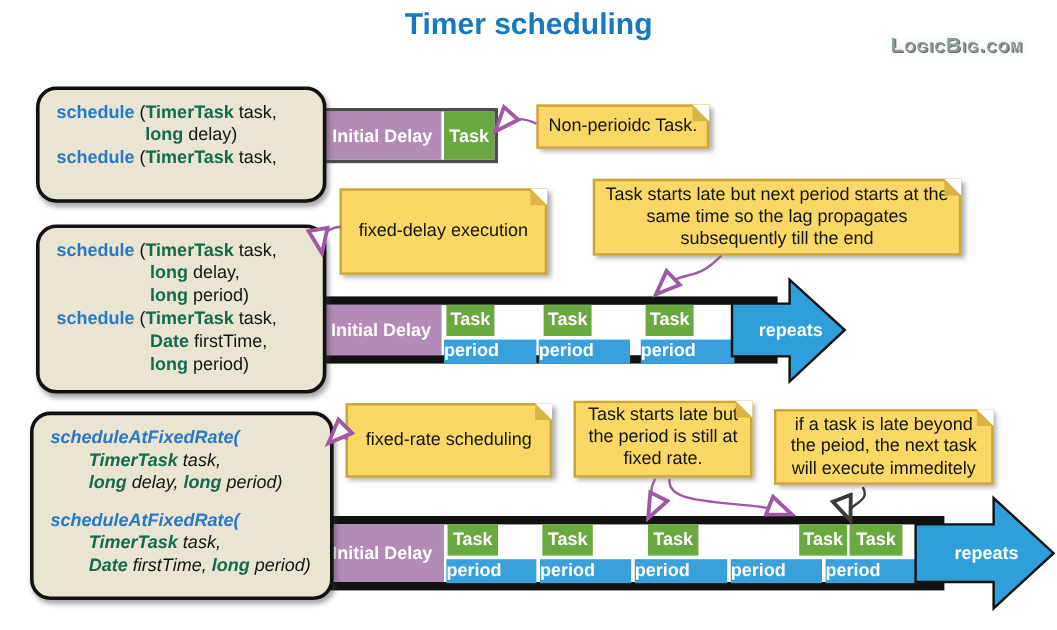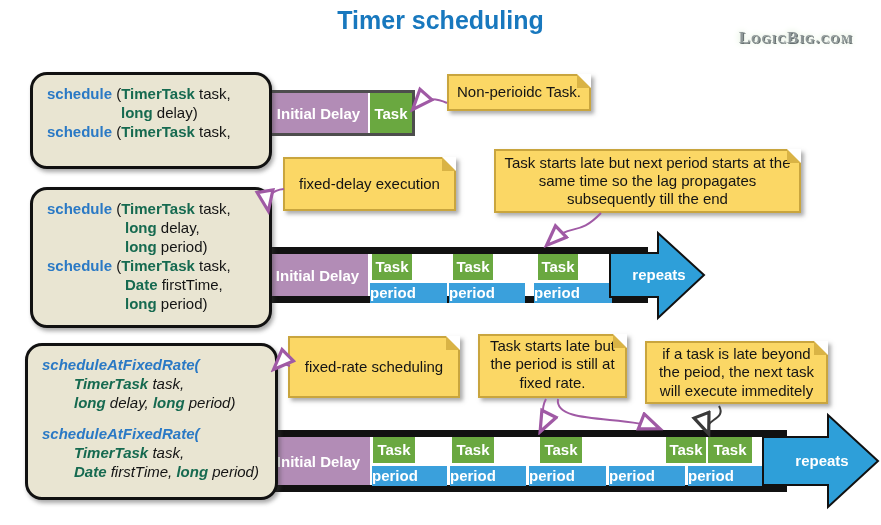--- a/index.html
+++ b/index.html
@@ -3,21 +3,21 @@
 <meta charset="utf-8">
 <style>
   html,body{margin:0;padding:0;background:#fff;}
   .canvas{position:relative;width:881px;height:525px;background:#ffffff;overflow:hidden;
           font-family:"Liberation Sans",sans-serif;}
 
   
   .title{position:absolute;top:6px;left:0;width:100%;text-align:center;margin:0;
          font-size:25px;font-weight:700;color:#1878be;}
   .logo{position:absolute;top:28px;right:28px;
-        font-family:Liberation Serif, serif;font-variant:small-caps;font-weight:700;
+        font-family:Liberation Sans, sans-serif;font-variant:small-caps;font-weight:700;
         font-size:17px;letter-spacing:1px;color:#8e9797;
         text-shadow:-1px -1px 0 #f4f8f2,1px 1px 0 #677171,0 0 7px #cde6c2;}
 
   
   .codebox{position:absolute;background:#e9e5d2;border:3px solid #111;border-radius:17px;
            box-shadow:2px 3px 4px rgba(60,60,60,.45);z-index:4;padding-top:9px;}
   .code-line{font-size:15px;line-height:19px;padding-left:14px;white-space:nowrap;color:#111;}
   .code-line.gap{height:12px;}
   #codebox-0 .i1{padding-left:88px;}
   #codebox-1 .i1{padding-left:92px;}
@@ -91,24 +91,24 @@
       <div class="code-line i1"><span class="seg-g">TimerTask</span><span class="seg-p"> task,</span></div>
       <div class="code-line i1"><span class="seg-g">Date</span><span class="seg-p"> firstTime, </span><span class="seg-g">long</span><span class="seg-p"> period)</span></div>
     </div>
 
   <div class="tl1">
     <div class="tl1-delay">Initial Delay</div>
     <div class="tl1-sep"></div>
     <div class="tl1-task">Task</div>
   </div>
 
-  <div class="note" style="left:447px;top:74px;width:144px;height:37px;">
+  <div class="note" style="left:447px;top:87px;width:144px;height:37px;">
     <span>Non-perioidc Task.</span>
     </div>
-  <div class="note" style="left:283px;top:157px;width:173px;height:54px;">
+  <div class="note" style="left:283px;top:157px;width:173px;height:72px;">
     <span>fixed-delay execution</span>
     </div>
   <div class="note" style="left:494px;top:149px;width:307px;height:64px;">
     <span>Task starts late but next period starts at the same time so the lag propagates subsequently till the end</span>
     </div>
   <div class="note" style="left:288px;top:336px;width:172px;height:62px;">
     <span>fixed-rate scheduling</span>
     </div>
   <div class="note" style="left:478px;top:334px;width:149px;height:64px;align-items:flex-end;">
     <span>Task starts late but the period is still at fixed rate.</span>

